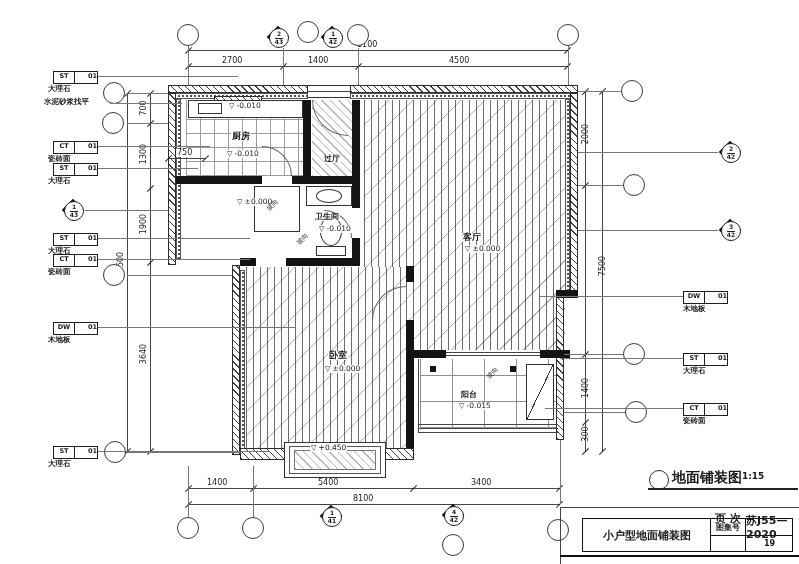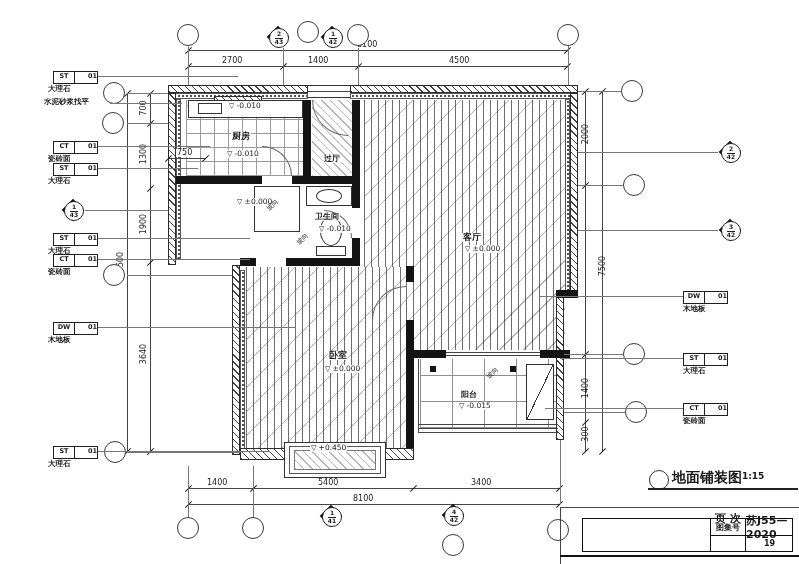--- a/index.html
+++ b/index.html
@@ -340,20 +340,21 @@
 
   <div class="cap-circle" style="left:649px;top:470px"></div>
   <div class="cap-title" style="left:672px;top:469px">地面铺装图</div>
   <div class="cap-scale" style="left:742px;top:471px">1:15</div>
   <div class="a" style="left:648px;top:488px;width:150px;height:2px;background:#222"></div>
 
   <div class="a hl" style="left:560px;top:507px;width:239px"></div>
   <div class="a vl" style="left:560px;top:507px;height:57px"></div>
   <div class="a" style="left:560px;top:555px;width:239px;height:2px;background:#111"></div>
   <div class="a" style="left:582px;top:518px;width:211px;height:34px;border:1.5px solid #111;background:#fff"></div>
+  <div class="tb-cell" style="left:584px;top:519px;width:126px;height:32px;font-size:11px">小户型地面铺装图</div>
   <div class="a vl" style="left:710px;top:519px;height:32px;background:#111"></div>
   <div class="a vl" style="left:745px;top:519px;height:32px;background:#111"></div>
   <div class="a hl" style="left:710px;top:535px;width:83px;background:#111"></div>
   <div class="tb-cell" style="left:711px;top:519px;width:34px;height:16px;font-size:8px">图集号</div>
   <div class="tb-cell" style="left:746px;top:519px;width:47px;height:16px;font-size:11px">苏J55—2020</div>
   <div class="tb-cell" style="left:711px;top:511px;width:34px;height:15px;font-size:11px">页 次</div>
   <div class="tb-cell" style="left:746px;top:536px;width:47px;height:15px;font-size:8px">19</div>
 
 </div>
 

